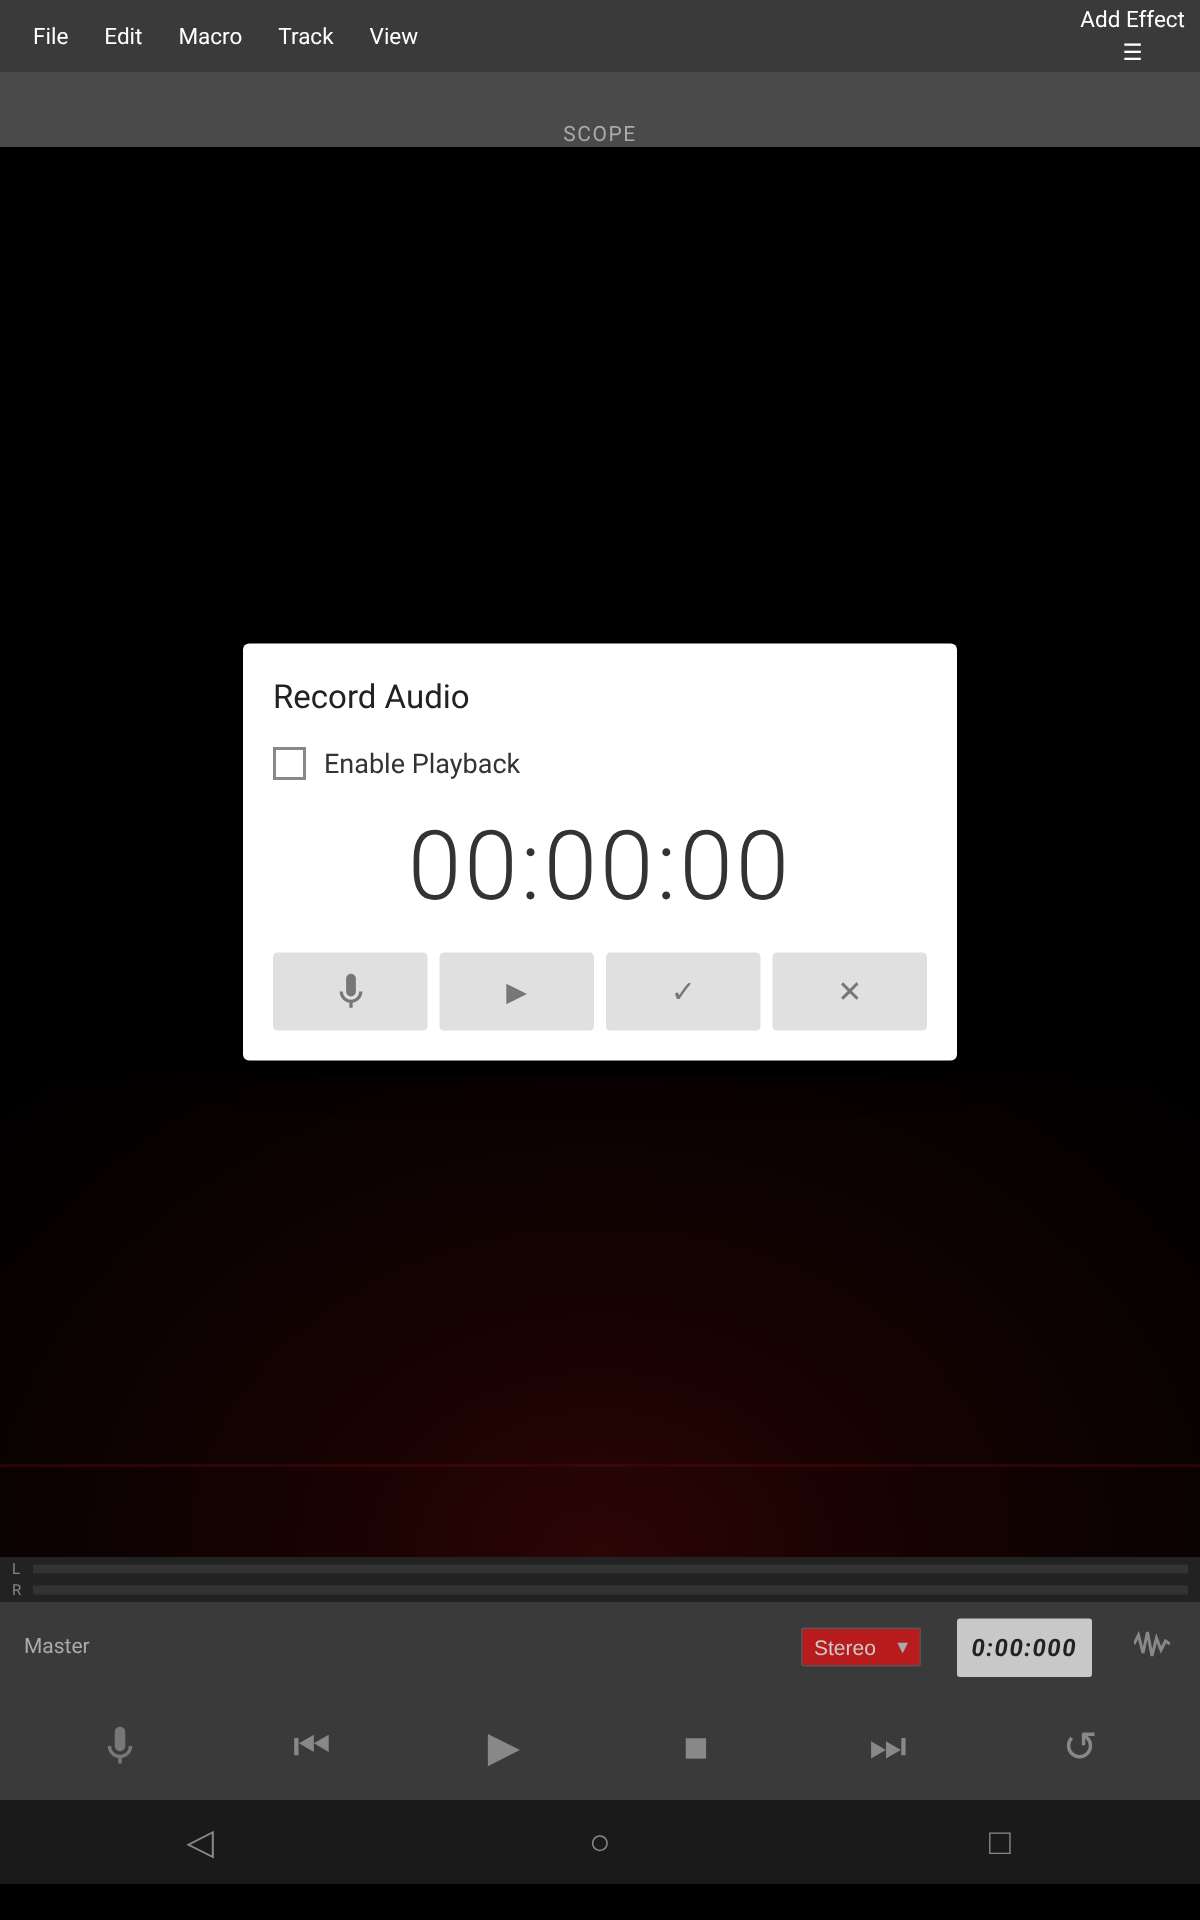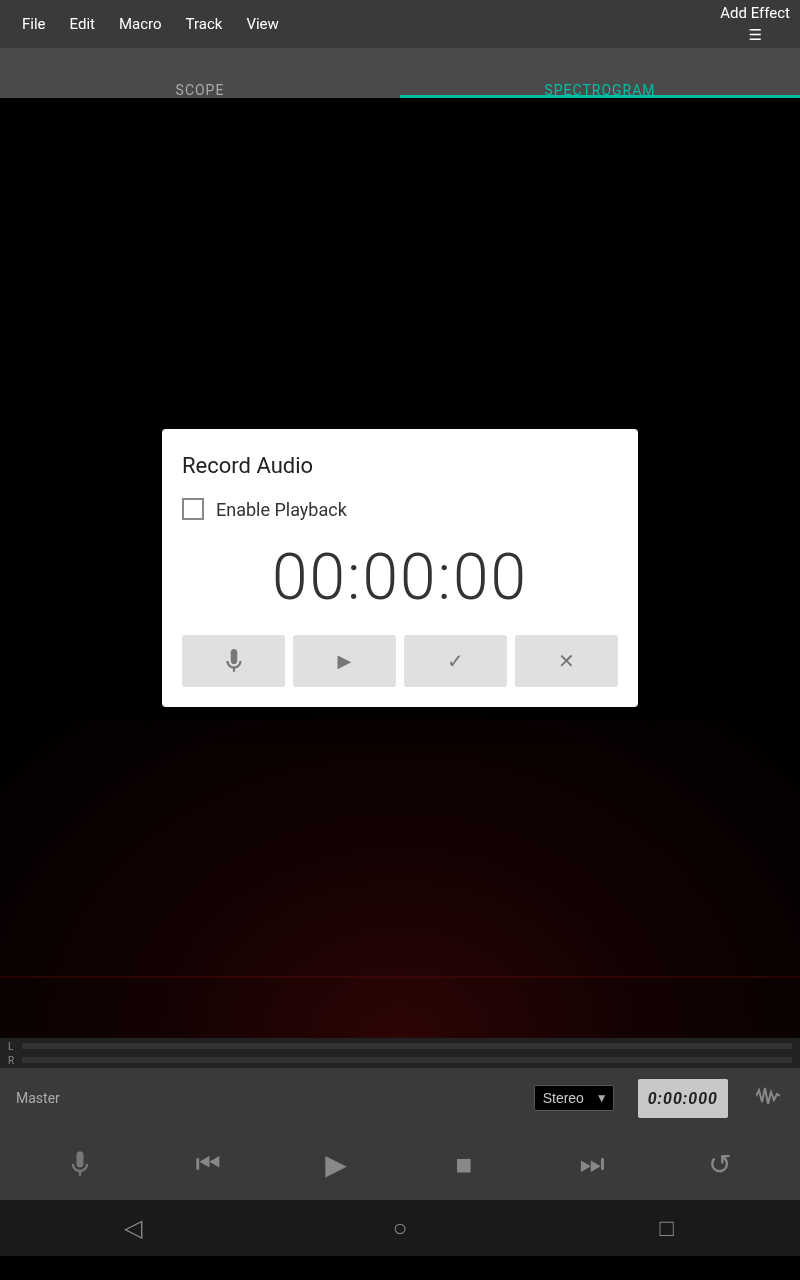--- a/index.html
+++ b/index.html
@@ -207,21 +207,21 @@
       align-items: center;
       padding: 0 16px;
       gap: 24px;
     }
     #master-label {
       color: #aaa;
       font-size: 14px;
       flex: 1;
     }
     #stereo-select {
-      background: #000000;
+      background: #b91c1c;
       border: 1px solid #555;
       color: #ccc;
       font-size: 14px;
       padding: 4px 28px 4px 8px;
       border-radius: 2px;
       cursor: pointer;
       appearance: none;
       -webkit-appearance: none;
       position: relative;
     }
@@ -305,23 +305,20 @@
   <div class="menu-item">View</div>
   <div class="add-effect-btn">
     <span>Add Effect</span>
     <span>☰</span>
   </div>
 </div>
 
 <div id="tab-bar">
   <div class="tab">
     <span>SCOPE</span>
-  </div>
-  <div class="tab active">
-    <span>SPECTROGRAM</span>
   </div>
 </div>
 
 <div id="viz-area">
   <div id="viz-gradient"></div>
   <div id="spectrogram-lines"></div>
 
   <div id="dialog-overlay">
     <div id="record-dialog">
       <div id="record-dialog-title">Record Audio</div>

